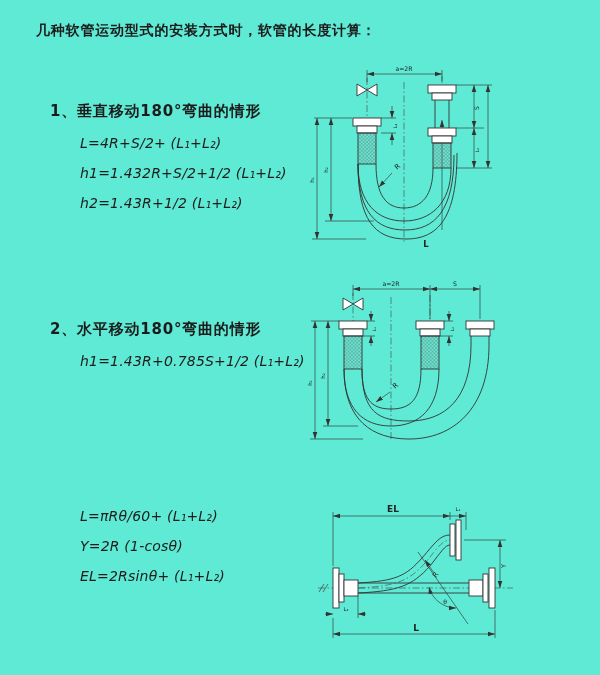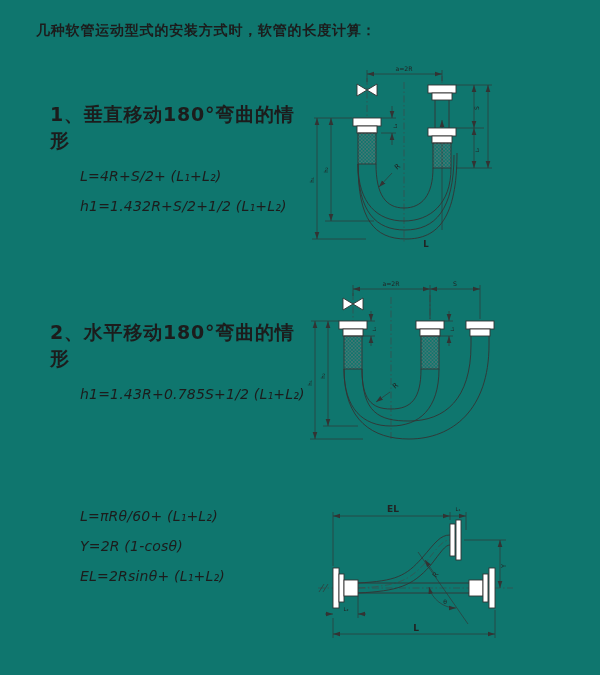--- a/index.html
+++ b/index.html
@@ -1,20 +1,20 @@
 <!DOCTYPE html>
 <html><head>
 <meta charset="utf-8">
 <style>
   html,body{margin:0;padding:0;background:#ffffff;}
-  .page{position:relative;width:600px;height:675px;background:#0f766e;overflow:hidden;
+  .page{position:relative;width:600px;height:675px;background:#5eead4;overflow:hidden;
         font-family:"DejaVu Sans","Liberation Sans",sans-serif;color:#1c1c1c;}
   .title{position:absolute;left:36px;top:22px;font-size:14px;font-weight:700;letter-spacing:0.8px;}
   .sec{position:absolute;left:50px;width:260px;}
-  .sec .heading{font-size:19px;font-weight:700;letter-spacing:0.8px;margin:0 0 13px 0;}
+  .sec .heading{font-size:15px;font-weight:700;letter-spacing:0.8px;margin:0 0 13px 0;}
   .formula{font-size:14px;letter-spacing:0.2px;margin:0 0 12px 30px;line-height:18px;white-space:nowrap;font-style:italic;}
   .sec1{top:102px}.sec2{top:320px}.sec3{top:507px}
   .diagram{position:absolute;}
   .d1{left:304px;top:58px}.d2{left:303px;top:271px}.d3{left:298px;top:490px}
   svg{display:block}
   svg text{font-family:"DejaVu Sans","Liberation Sans",sans-serif;fill:#222;}
   .ln{stroke:#333;stroke-width:0.9;fill:none;}
   .thin{stroke:#333;stroke-width:0.65;fill:none;}
   .cl{stroke:#444;stroke-width:0.6;fill:none;stroke-dasharray:7 2.5 1.5 2.5;}
   .fl{fill:#ffffff;stroke:#333;stroke-width:0.9;}
@@ -23,20 +23,21 @@
 <body>
 
 <div class="page">
 
   <div class="title">几种软管运动型式的安装方式时，软管的长度计算：</div>
 
   <section class="sec sec1">
     <div class="heading">1、垂直移动180°弯曲的情形</div>
     <div class="formula">L=4R+S/2+ (L₁+L₂)</div>
     <div class="formula">h1=1.432R+S/2+1/2 (L₁+L₂)</div>
+    <div class="formula">h2=1.43R+1/2 (L₁+L₂)</div>
   </section>
 
   <section class="sec sec2">
     <div class="heading">2、水平移动180°弯曲的情形</div>
     <div class="formula">h1=1.43R+0.785S+1/2 (L₁+L₂)</div>
   </section>
 
   <section class="sec sec3">
     <div class="formula">L=πRθ/60+ (L₁+L₂)</div>
     <div class="formula">Y=2R (1-cosθ)</div>

